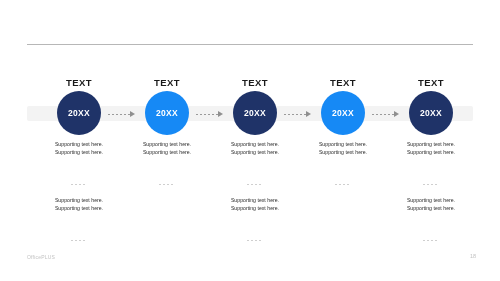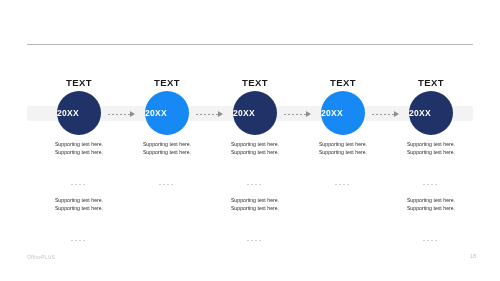--- a/index.html
+++ b/index.html
@@ -86,21 +86,21 @@
 
   .bubble {
     position: absolute;
     top: 21px;
     left: 28px;
     width: 44px;
     height: 44px;
     border-radius: 50%;
     display: flex;
     align-items: center;
-    justify-content: flex-start;
+    justify-content: center;
   }
   .bubble.dark  { background: #1f3368; }
   .bubble.light { background: #1689f5; }
 
   .bubble-label {
     font-size: 8.5px;
     font-weight: bold;
     color: #ffffff;
     letter-spacing: 0.3px;
   }

